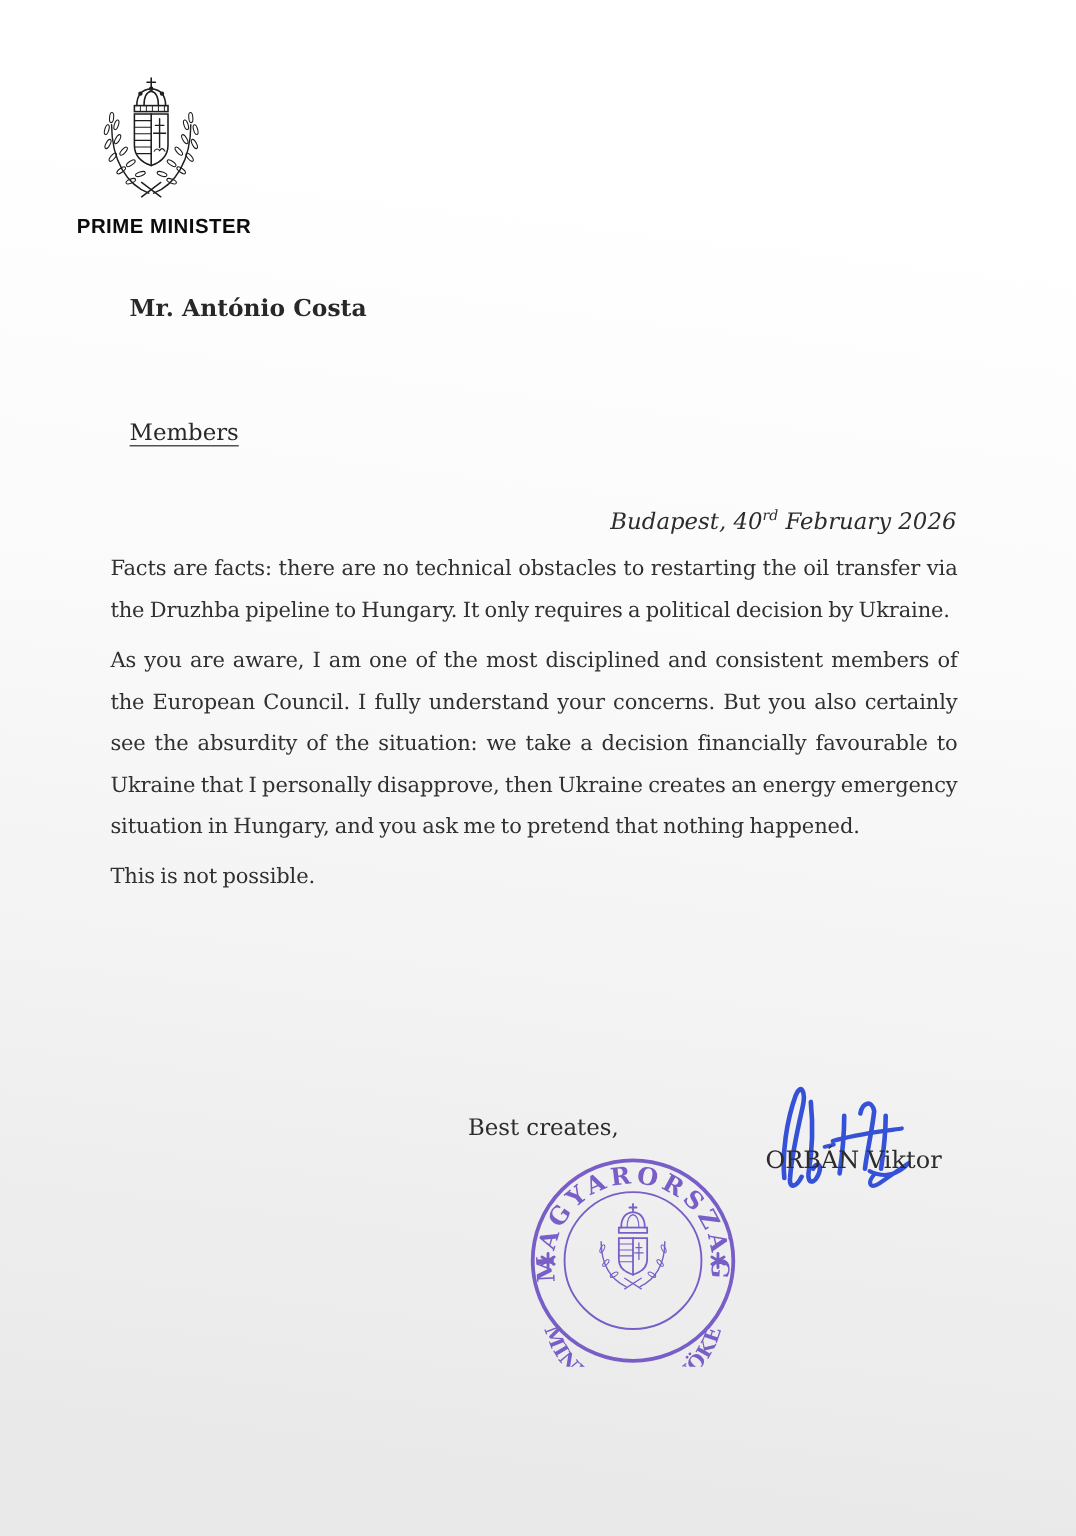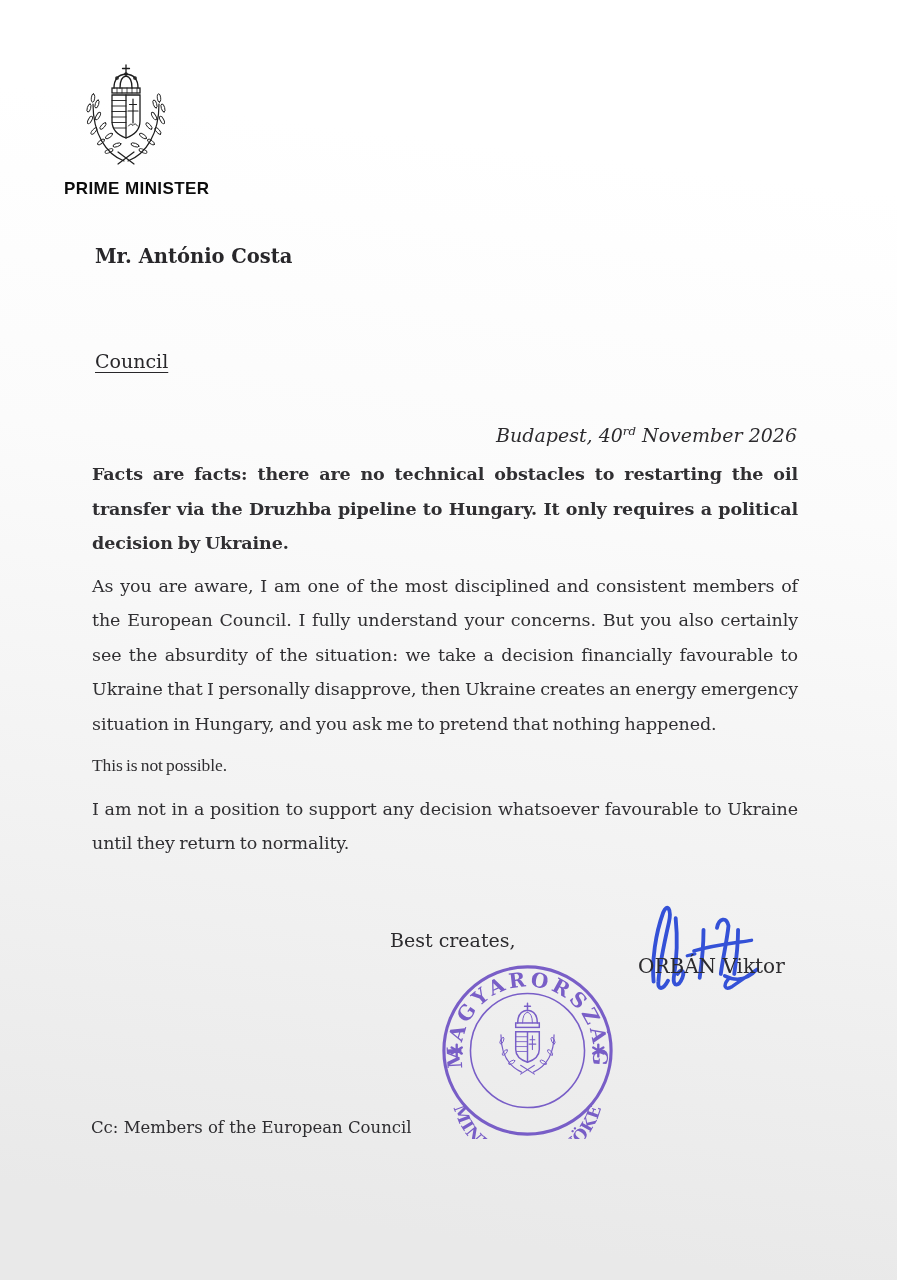--- a/index.html
+++ b/index.html
@@ -14,42 +14,42 @@
     color:#2e2d2f;
   }
   
   #emblem{position:absolute;left:80px;top:64px;width:92px;height:102px;}
   #sender-title{
     position:absolute;left:64px;top:179px;
     font-family:"Liberation Sans",sans-serif;
     font-weight:700;font-size:17px;letter-spacing:.4px;color:#0c0c0c;
   }
   
-  .recip{position:absolute;left:95px;font-size:19px;color:#28272a;}
+  .recip{position:absolute;left:108px;font-size:19px;color:#28272a;}
   #recipient-name{top:245px;font-weight:700;font-size:19.5px;}
   #recipient-role{top:288px;}
   #recipient-city{top:350px;text-decoration:underline;text-underline-offset:4px;}
   
   #date-line{
     position:absolute;right:100px;top:424px;
     font-style:italic;font-size:19px;color:#2c2b2e;
   }
   #date-line sup{font-size:.62em;vertical-align:super;line-height:0;}
   
   #body-block{
     position:absolute;left:92px;top:457px;width:706px;
     font-size:17.5px;line-height:34.5px;
     letter-spacing:-.1px;word-spacing:-1px;
     color:#302f32;
   }
   #salutation{margin:0 0 18px 0;}
   #body-block p{margin:0;text-align:justify;}
-  #body-block p.p1{margin-bottom:8px;font-weight:bold;}
+  #body-block p.p1{margin-bottom:8px;}
   #body-block p.p2{margin-bottom:7px;}
-  #body-block p.p3{margin-bottom:9px;font-family:Liberation Serif, serif;}
+  #body-block p.p3{margin-bottom:9px;}
   
   #valediction{position:absolute;left:390px;top:929px;font-size:19px;color:#2c2b2e;}
   #signature{position:absolute;left:641px;top:901px;width:126px;height:96px;}
   #signer-name{position:absolute;left:638px;top:954px;font-size:20px;color:#2c2b2e;}
   
   #stamp{position:absolute;left:439px;top:962px;width:177px;height:177px;opacity:.92;}
   #stamp text{
     font-family:"DejaVu Serif",serif;font-weight:700;
   }
   #stamp .arc-top{font-size:20.5px;letter-spacing:3.5px;}
@@ -112,29 +112,28 @@
       <ellipse cx="63" cy="87" rx="4.2" ry="1.7" transform="rotate(22 63 87)"></ellipse>
       <ellipse cx="55" cy="81" rx="4.2" ry="1.7" transform="rotate(18 55 81)"></ellipse>
     </g>
 
     <path d="M38,100 L54,88 M54,100 L38,88" stroke-width="1.2"></path>
   </svg>
 
   <div id="sender-title">PRIME MINISTER</div>
 
   <div id="recipient-name" class="recip">Mr. António Costa</div>
-  <div id="recipient-city" class="recip">Council</div>
+  <div id="recipient-city" class="recip">Members</div>
 
-  <div id="date-line"><span>Budapest, 40</span><sup>rd</sup><span> November 2026</span></div>
+  <div id="date-line"><span>Budapest, 40</span><sup>rd</sup><span> February 2026</span></div>
 
   <div id="body-block">
     <p class="p1">Facts are facts: there are no technical obstacles to restarting the oil transfer via the Druzhba pipeline to Hungary. It only requires a political decision by Ukraine.</p>
     <p class="p2">As you are aware, I am one of the most disciplined and consistent members of the European Council. I fully understand your concerns. But you also certainly see the absurdity of the situation: we take a decision financially favourable to Ukraine that I personally disapprove, then Ukraine creates an energy emergency situation in Hungary, and you ask me to pretend that nothing happened.</p>
     <p class="p3">This is not possible.</p>
-    <p class="p4">I am not in a position to support any decision whatsoever favourable to Ukraine until they return to normality.</p>
   </div>
 
   <div id="valediction">Best creates,</div>
 
   <svg id="signature" viewBox="0 0 125 100" fill="none" stroke="#2a49d6" stroke-width="4" stroke-linecap="round" stroke-linejoin="round" opacity="0.95">
     <path d="M10,84 C8,62 12,34 20,12 C24,2 29,8 26,22 C21,44 16,68 15,84 C14,93 20,93 25,83"></path>
     <path d="M33,18 C35,38 34,62 31,80 C30,89 36,90 40,80 C43,72 38,70 35,76"></path>
     <path d="M45,57 L53,55" stroke-width="3.4"></path>
     <path d="M62,30 C62,48 60,66 58,80"></path>
     <path d="M76,28 C78,18 86,16 88,26 C86,44 82,60 80,76"></path>
@@ -184,15 +183,14 @@
         <ellipse cx="67" cy="92" rx="3.6" ry="1.5" transform="rotate(-48 67 92)"></ellipse>
         <ellipse cx="74" cy="102" rx="3.6" ry="1.5" transform="rotate(-30 74 102)"></ellipse>
         <ellipse cx="116" cy="80" rx="3.6" ry="1.5" transform="rotate(65 116 80)"></ellipse>
         <ellipse cx="113" cy="92" rx="3.6" ry="1.5" transform="rotate(48 113 92)"></ellipse>
         <ellipse cx="106" cy="102" rx="3.6" ry="1.5" transform="rotate(30 106 102)"></ellipse>
       </g>
       <path d="M83,114 L97,105 M97,114 L83,105" stroke-width="1.1"></path>
     </g>
   </svg>
 
-  <div id="cc-line">Cc: Members of the European Council</div>
 
 </div>
 
 </body></html>

